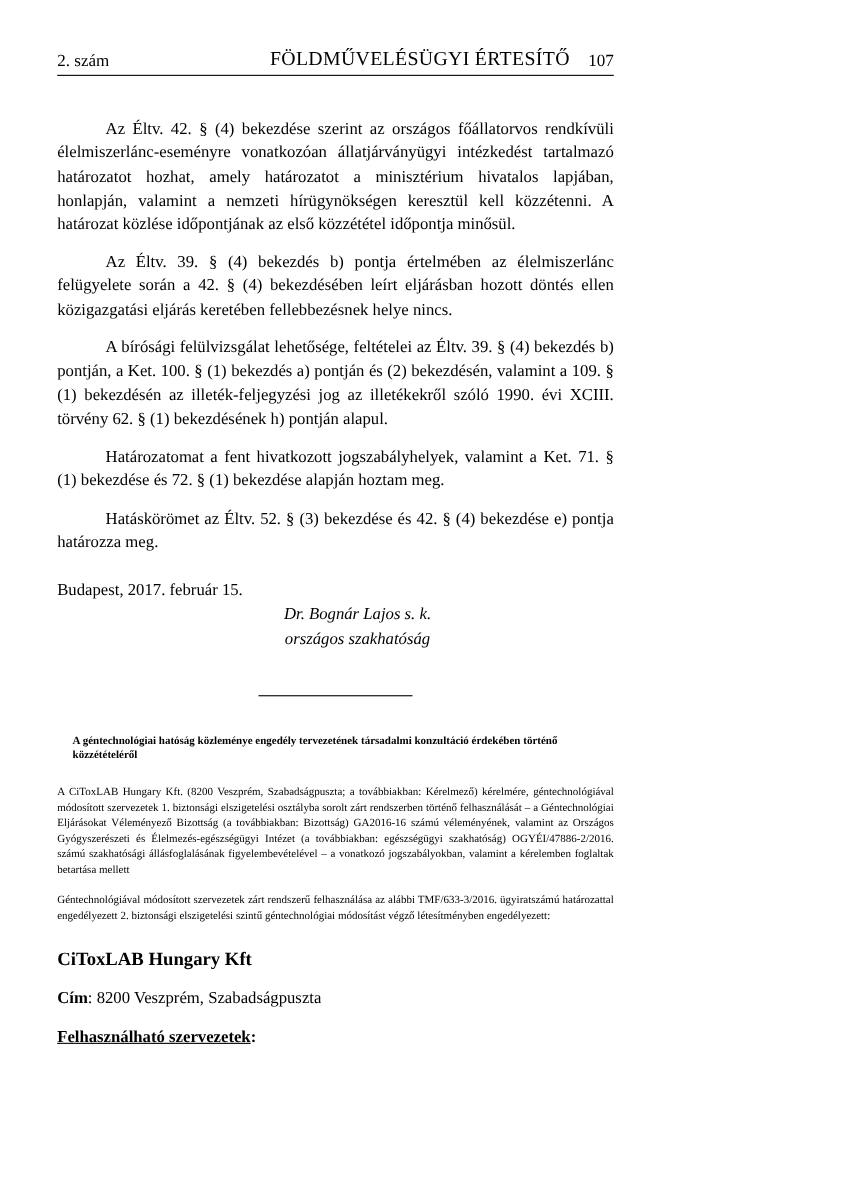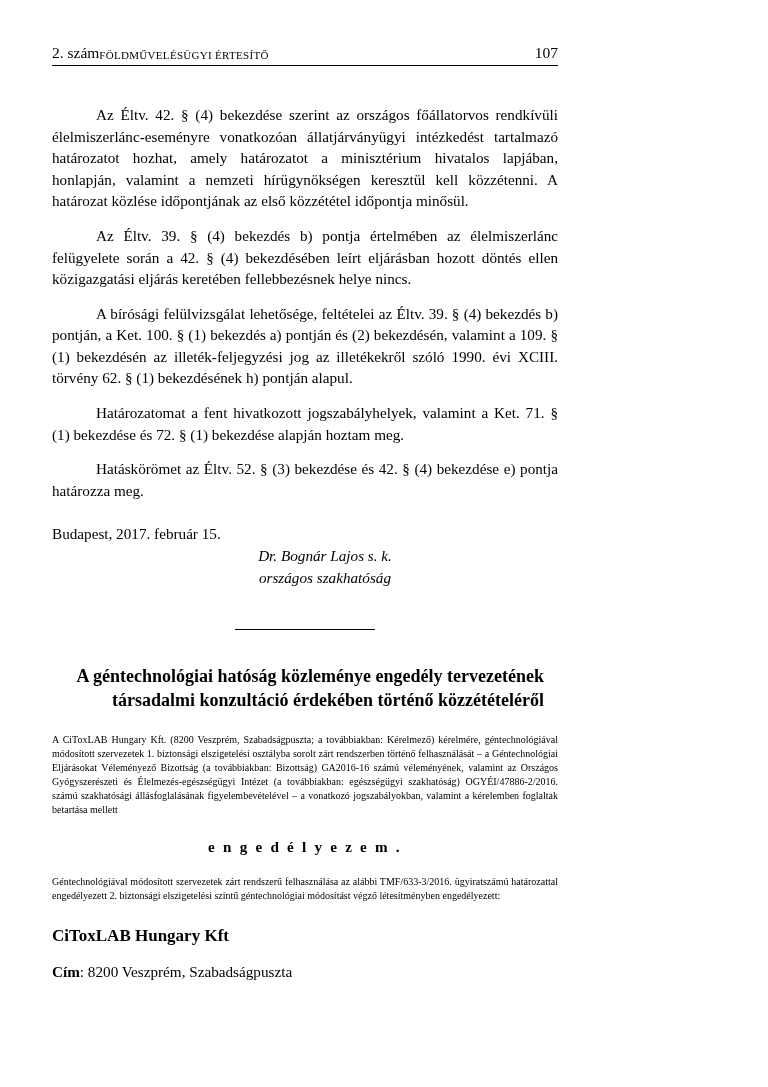--- a/index.html
+++ b/index.html
@@ -32,22 +32,22 @@
     padding-bottom: 4px;
     border-bottom: 1.2px solid #000;
     margin-bottom: 0;
   }
   .rh-left {
     flex: 0 0 auto;
     white-space: nowrap;
   }
   .rh-center {
     flex: 1 1 auto;
-    text-align: left;
-    font-size: 11px;
+    text-align: right;
+    font-size: 18px;
     letter-spacing: 0.3px;
   }
   .rh-right {
     flex: 0 0 auto;
     white-space: nowrap;
     text-align: right;
     min-width: 40px;
   }
   
   .body-area {
@@ -84,22 +84,22 @@
     justify-content: center;
   }
   .sep-line {
     width: 140px;
     border-top: 1.1px solid #000;
     height: 0;
   }
   
   .art-title {
     font-weight: bold;
-    text-align: right;
-    font-size: 18px;
+    text-align: left;
+    font-size: 10px;
     line-height: 1.35;
     margin: 0 0 20px 0;
     padding: 0 14px;
   }
   p.flat {
     margin: 0 0 13px 0;
     text-align: justify;
     text-indent: 0;
     font-size: 10px;
     line-height: 1.42;
@@ -172,26 +172,28 @@
     </div>
 
     <div class="sep-wrap">
       <div class="sep-line"></div>
     </div>
 
     <div class="art-title">A géntechnológiai hatóság közleménye engedély tervezetének társadalmi konzultáció érdekében történő közzétételéről</div>
 
     <p class="flat">A CiToxLAB Hungary Kft. (8200 Veszprém, Szabadságpuszta; a továbbiakban: Kérelmező) kérelmére, géntechnológiával módosított szervezetek 1. biztonsági elszigetelési osztályba sorolt zárt rendszerben történő felhasználását – a Géntechnológiai Eljárásokat Véleményező Bizottság (a továbbiakban: Bizottság) GA2016-16 számú véleményének, valamint az Országos Gyógyszerészeti és Élelmezés-egészségügyi Intézet (a továbbiakban: egészségügyi szakhatóság) OGYÉI/47886-2/2016. számú szakhatósági állásfoglalásának figyelembevételével – a vonatkozó jogszabályokban, valamint a kérelemben foglaltak betartása mellett</p>
 
-    <div class="permit-line">e n g e d é l y e z e m .</div>
 
     <p class="flat">Géntechnológiával módosított szervezetek zárt rendszerű felhasználása az alábbi TMF/633-3/2016. ügyiratszámú határozattal engedélyezett 2. biztonsági elszigetelési szintű géntechnológiai módosítást végző létesítményben engedélyezett:</p>
 
     <div class="lead-bold">CiToxLAB Hungary Kft</div>
 
     <div class="field-line">
       <b>Cím</b><span>: 8200 Veszprém, Szabadságpuszta</span>
     </div>
 
+    <div class="field-line">
+      <span class="u">Felhasználható szervezetek</span><b>:</b>
+    </div>
 
 
   </div>
 </div>
 
 </body></html>

